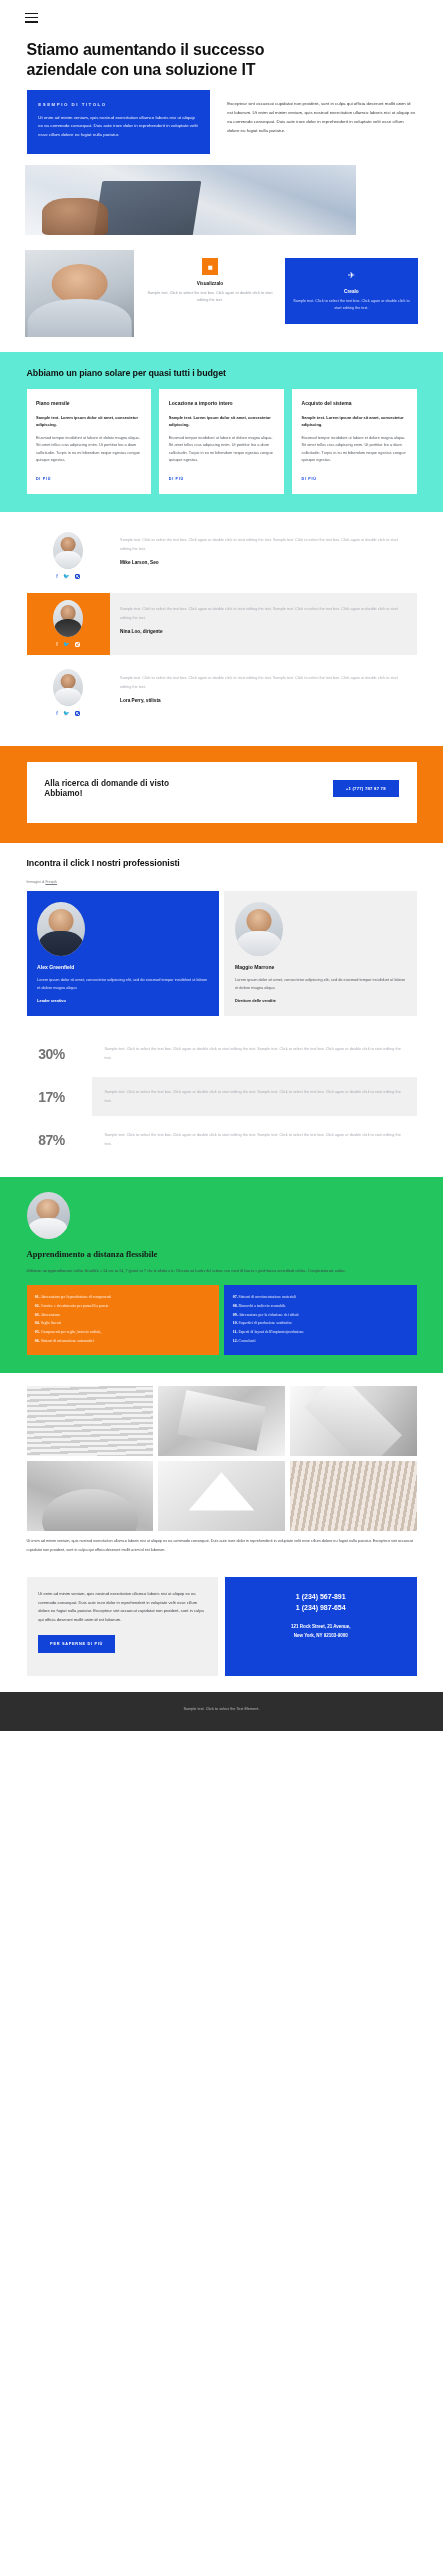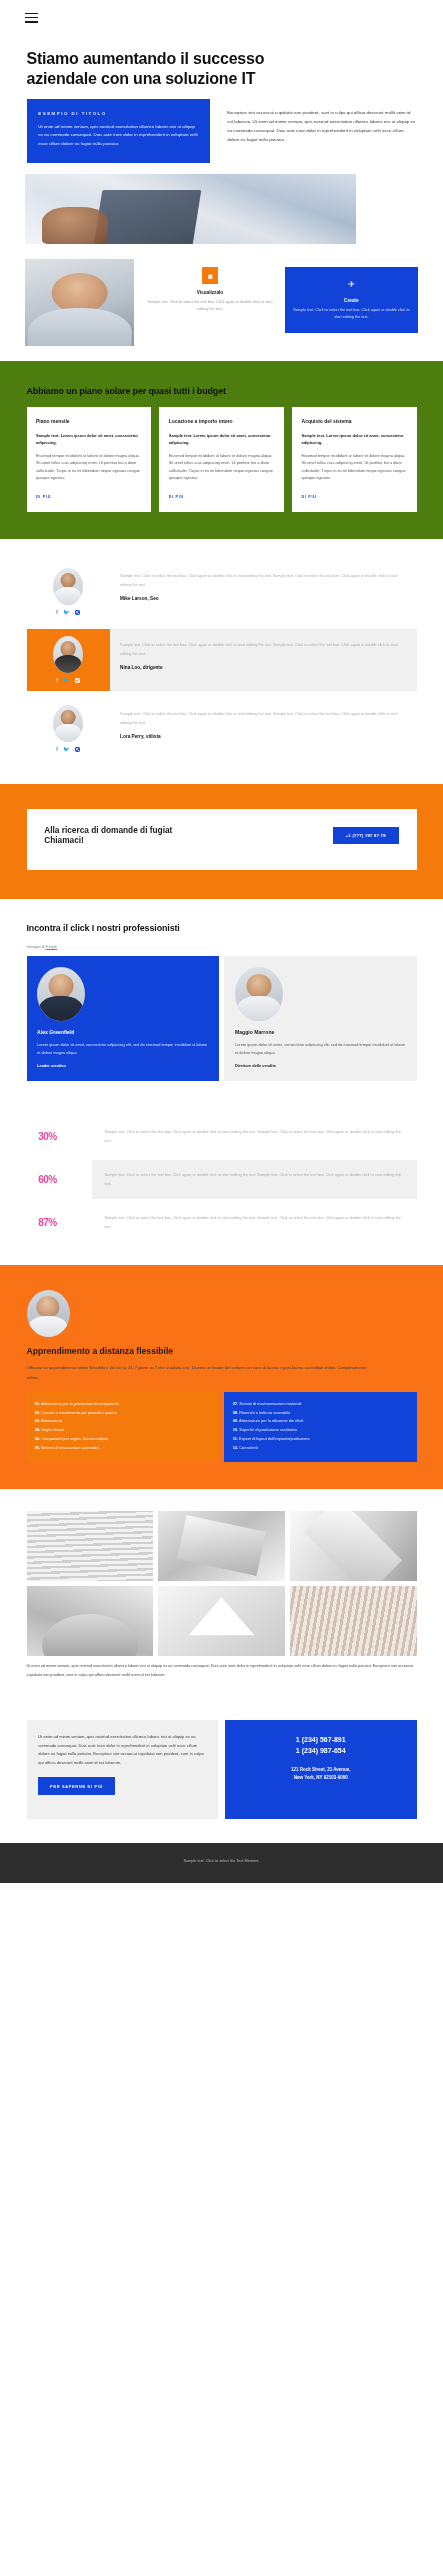--- a/index.html
+++ b/index.html
@@ -5,21 +5,21 @@
   * { box-sizing: border-box; margin: 0; padding: 0; }
   html, body {
     width: 443px;
     background: #ffffff;
     font-family: "Liberation Sans", sans-serif;
     color: #1a1a1a;
   }
   body { width: 443px; overflow-x: hidden; }
 
   .wrap { width: 443px; }
-  .inner { width: 390px; margin: 9px auto; }
+  .inner { width: 390px; margin: 0 auto; }
 
   
   .site-header { padding: 13px 0 0 0; }
   .burger {
     width: 13px; height: 9.5px; margin-left: 25px;
     display: flex; flex-direction: column; justify-content: space-between;
     cursor: pointer;
   }
   .burger span { display: block; height: 1.2px; background: #1a1a1a; width: 100%; }
 
@@ -88,21 +88,21 @@
     display:flex; align-items:center; justify-content:center;
     font-size: 8.3px; color: #fff;
   }
   .ficon.orange { background:#f57a0c; }
   .ficon.onblue { background:#1243d8; }
   .fcard h3 { font-size: 4.7px; font-weight: 700; margin-bottom: 4.1px; }
   .fcard p { font-size: 3.8px; line-height: 1.85; color: #9aa0a8; }
   .fcard.dark p { color:#d7dffb; }
 
   
-  .pricing { background:#4d7c0f; padding: 15.4px 0 17.7px 0; margin-top: 7px; }
+  .pricing { background:#5eead4; padding: 15.4px 0 17.7px 0; margin-top: 7px; }
   .sec-title {
     font-size: 8.9px; font-weight: 700; line-height:1.25;
     letter-spacing:-0.1px; margin-bottom: 10.6px; color:#111;
   }
   .plans { display:flex; gap: 8.3px; }
   .plan { background:#fff; flex:1; padding: 10.6px 9.5px 11.8px 9.5px; }
   .plan h4 { font-size: 5px; font-weight:700; margin-bottom: 7.7px; }
   .plan .lead { font-size: 4px; font-weight:700; line-height:1.75; margin-bottom: 5.9px; }
   .plan p { font-size: 3.9px; line-height:1.95; color:#53595f; margin-bottom: 7px; }
   .more { font-size: 3.7px; font-weight:700; letter-spacing:0.7px; color:#1243d8; text-decoration:none; }
@@ -183,29 +183,29 @@
   .tm h4 { font-size:5.1px; font-weight:700; margin-bottom: 6.5px; }
   .tm p { font-size:3.9px; line-height:2.0; margin-bottom: 6.5px; }
   .tm.blue p { color:#d9e1fb; }
   .tm.grey p { color:#55595f; }
   .tm .role { font-size:3.9px; font-weight:700; }
 
   
   .stats { padding: 11.8px 0 14px 0; }
   .stat { display:flex; align-items:center; margin-bottom: 3.5px; }
   .stat .num {
-    width: 65px; flex:none; font-size: 10px; font-weight:800; color:#ec4899;
+    width: 65px; flex:none; font-size: 14px; font-weight:800; color:#737373;
     letter-spacing:-0.6px; padding-left: 11.8px;
   }
   .stat .txt { flex:1; padding: 10.6px 13px; }
   .stat.shaded .txt { background:#f0f0f0; }
   .stat .txt p { font-size:3.8px; line-height:2.4; color:#a9adb3; }
 
   
-  .learning { background:#f97316; padding: 15.4px 0 17.7px 0; }
+  .learning { background:#22c55e; padding: 15.4px 0 17.7px 0; font-family: Liberation Serif, serif; }
   .lrn-ava {
     width: 43px; height: 47px; border-radius:50%; margin-bottom: 9.5px;
     overflow:hidden; position:relative; background: linear-gradient(170deg,#d6dbe1,#aab3bd);
   }
   .lrn-ava i{
     position:absolute; left:50%; top:14%; width:54%; height:46%;
     transform:translateX(-50%); border-radius:50%;
     background: radial-gradient(ellipse at 45% 33%, #e8c3a2, #ad7b58);
   }
   .lrn-ava b{
@@ -403,21 +403,21 @@
           <h5>Lora Perry, stilista</h5>
         </div>
       </div>
 
     </div>
   </section>
 
   <section class="cta-band">
     <div class="inner">
       <div class="cta-card">
-        <h3>Alla ricerca di domande di fugiat Chiamaci!</h3>
+        <h3>Alla ricerca di domande di visto Abbiamo!</h3>
         <button class="cta-btn">+1 (777) 787 87 78</button>
       </div>
     </div>
   </section>
 
   <section class="team">
     <div class="inner">
       <h2 class="sec-title">Incontra il click I nostri professionisti</h2>
       <div class="credit">
         <span>Immagini di </span><a href="#">Freepik</a>
@@ -447,21 +447,21 @@
 
   <section class="stats">
     <div class="inner">
       <div class="stat">
         <div class="num">30%</div>
         <div class="txt">
           <p>Sample text. Click to select the text box. Click again or double click to start editing the text. Sample text. Click to select the text box. Click again or double click to start editing the text.</p>
         </div>
       </div>
       <div class="stat shaded">
-        <div class="num">60%</div>
+        <div class="num">17%</div>
         <div class="txt">
           <p>Sample text. Click to select the text box. Click again or double click to start editing the text. Sample text. Click to select the text box. Click again or double click to start editing the text.</p>
         </div>
       </div>
       <div class="stat">
         <div class="num">87%</div>
         <div class="txt">
           <p>Sample text. Click to select the text box. Click again or double click to start editing the text. Sample text. Click to select the text box. Click again or double click to start editing the text.</p>
         </div>
       </div>

